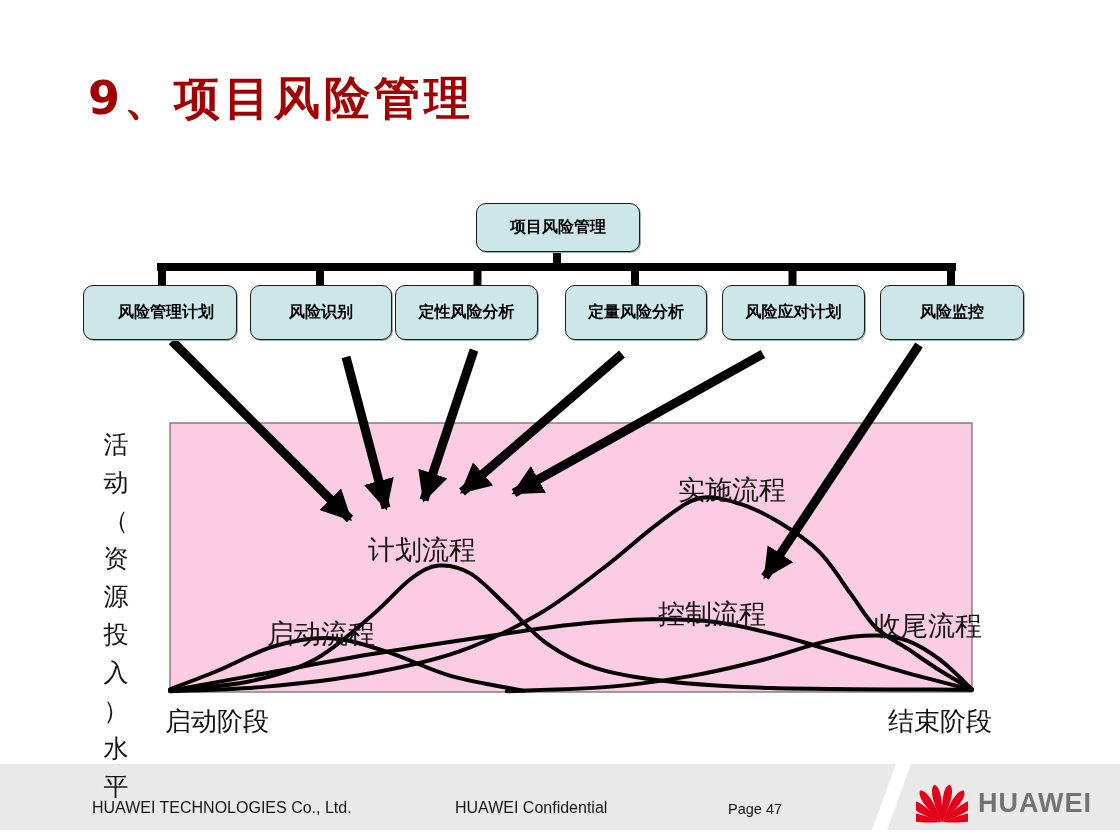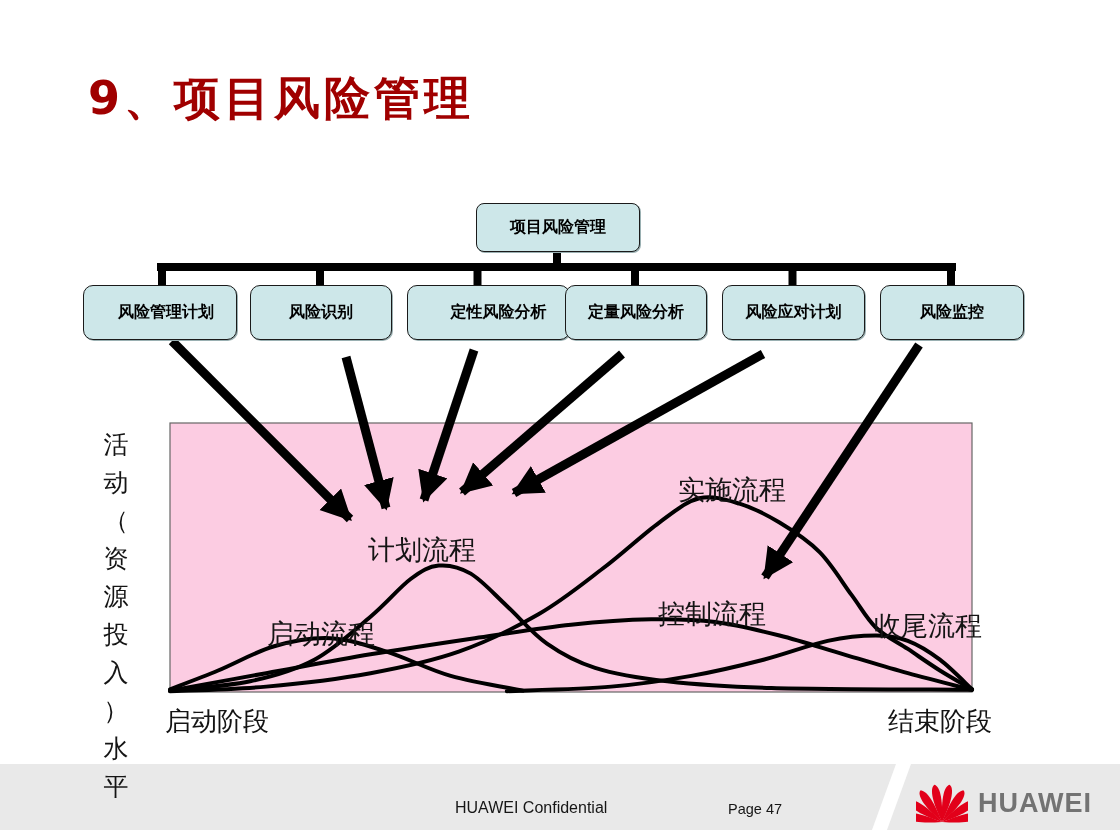--- a/index.html
+++ b/index.html
@@ -16,21 +16,21 @@
     left:88px;top:68px;font-size:46px;font-weight:bold;letter-spacing:4px;
     color:var(--title-red);font-family:"DejaVu Sans",sans-serif;white-space:nowrap;
   }
   #diagram-svg{left:0;top:0;width:1120px;height:840px;z-index:1;}
   .node{
     z-index:2;background:var(--box-fill);border:1.6px solid var(--box-border);
     border-radius:10px;display:flex;align-items:center;justify-content:center;
     font-size:16px;font-weight:600;color:#000;box-shadow:1px 1px 0 #9ab0b2;
     font-family:"DejaVu Sans",sans-serif;white-space:nowrap;
   }
-  .root-node{left:476px;top:203px;width:162px;height:47px;border-radius:8px;}
+  .root-node{left:476px;top:203px;width:162px;height:47px;}
   .child{top:285px;height:53px;}
   .serif{font-family:"DejaVu Serif","Liberation Serif",serif;color:#141414;}
   .curve-label{z-index:3;font-size:27px;white-space:nowrap;}
   .phase-label{z-index:3;font-size:26px;white-space:nowrap;}
   .y-axis-label{
     z-index:3;left:102px;top:426px;width:28px;font-size:25px;line-height:38px;
     word-break:break-all;line-break:anywhere;text-align:center;
   }
   .footer-bar{left:0;top:764px;width:1120px;height:66px;background:var(--bar);z-index:1;}
   .footer-text{z-index:2;font-size:16px;color:#161616;white-space:nowrap;}
@@ -82,21 +82,21 @@
 
   <div class="abs node root-node">
     <span>项目风险管理</span>
   </div>
   <div class="abs node child" style="left:83px;width:140px;padding-left:12px;">
     <span>风险管理计划</span>
   </div>
   <div class="abs node child" style="left:250px;width:140px;">
     <span>风险识别</span>
   </div>
-  <div class="abs node child" style="left:407px;width:141px;padding-left:20px;">
+  <div class="abs node child" style="left:395px;width:141px;">
     <span>定性风险分析</span>
   </div>
   <div class="abs node child" style="left:565px;width:140px;">
     <span>定量风险分析</span>
   </div>
   <div class="abs node child" style="left:722px;width:141px;">
     <span>风险应对计划</span>
   </div>
   <div class="abs node child" style="left:880px;width:142px;">
     <span>风险监控</span>
@@ -105,20 +105,21 @@
   <div class="abs serif y-axis-label">活动（资源投入）水平</div>
   <div class="abs serif curve-label" style="left:222px;top:616px;margin-left:45px;">启动流程</div>
   <div class="abs serif curve-label" style="left:368px;top:532px;">计划流程</div>
   <div class="abs serif curve-label" style="left:678px;top:472px;">实施流程</div>
   <div class="abs serif curve-label" style="left:658px;top:596px;">控制流程</div>
   <div class="abs serif curve-label" style="left:868px;top:608px;margin-left:6px;">收尾流程</div>
   <div class="abs serif phase-label" style="left:165px;top:704px;">启动阶段</div>
   <div class="abs serif phase-label" style="left:888px;top:704px;">结束阶段</div>
 
   <div class="abs footer-bar"></div>
+  <div class="abs footer-text" style="left:92px;top:799px;">HUAWEI TECHNOLOGIES Co., Ltd.</div>
   <div class="abs footer-text" style="left:455px;top:799px;">HUAWEI Confidential</div>
   <div class="abs footer-text page-num" style="left:728px;top:801px;">Page 47</div>
   <div class="abs slash"></div>
   <div class="abs logo">
     <svg id="logo-flower" width="52" height="46" viewBox="0 0 52 46">
         <path d="M26,42 C -2,44 -11.791832023994388,40.02791839582917 -12.974802591409407,35.0019578262454 C -9.708319589864516,31.003234553624587 0.8337667036233221,31.72560788990583 26,42 Z" fill="var(--logo-red)"></path>
         <path d="M26,42 C 0.03885207212995212,33.511015384354465 -7.55200852863922,26.16008061413615 -6.766081771559669,21.056942545958155 C -2.23950336814098,18.57303695836339 7.264343021951969,23.19194488663296 26,42 Z" fill="var(--logo-red)"></path>
         <path d="M26,42 C 5.85848559051777,24.549565627148073 1.5740708319115093,14.890311161478834 4.2144385993989175,10.453177282183034 C 9.341896422015058,9.845826240631652 16.423435986881277,17.688606617994566 26,42 Z" fill="var(--logo-red)"></path>
         <path d="M26,42 C 14.611373993877596,18.420727186007177 14.257354213751999,7.859852380784169 18.367640184938207,4.734912662093443 C 23.34925399772324,6.092566090126681 26.977185907670027,16.01705684346532 26,42 Z" fill="var(--logo-red)"></path>
         <path d="M26,42 C 25.022814092329973,16.01705684346532 28.65074600227676,6.092566090126681 33.63235981506179,4.734912662093443 C 37.742645786248005,7.859852380784169 37.38862600612241,18.420727186007177 26,42 Z" fill="var(--logo-red)"></path>

